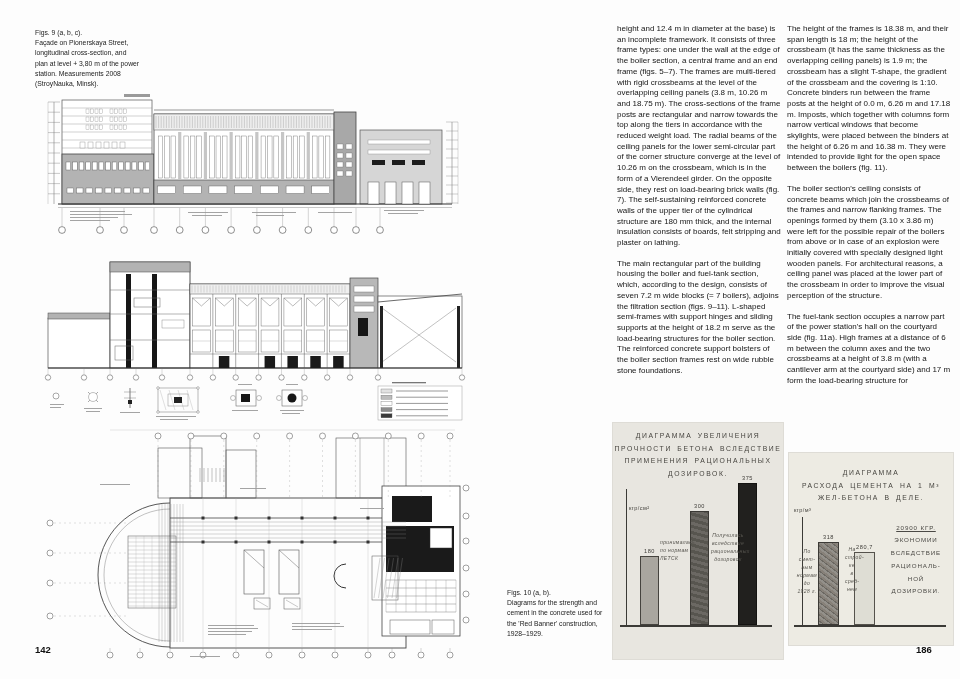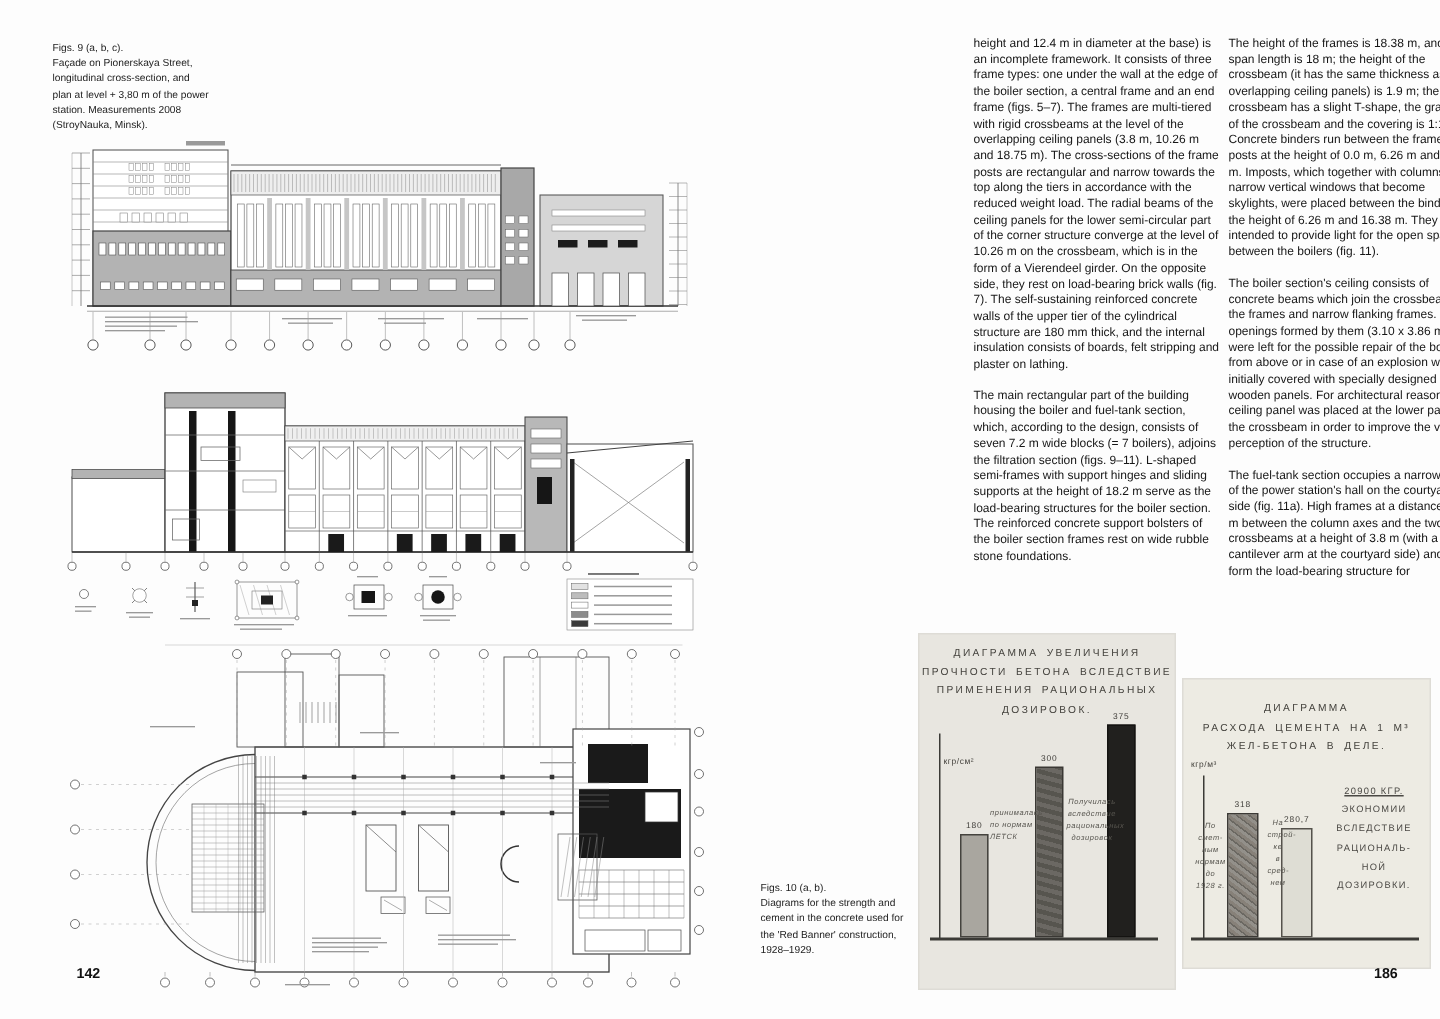--- a/index.html
+++ b/index.html
@@ -5,27 +5,27 @@
   html,body{margin:0;padding:0;}
   body{background:#ffffff;font-family:"Liberation Sans",sans-serif;}
   .spread{position:relative;width:960px;height:679px;background:#fdfdfd;overflow:hidden;}
 
   
   .caption{position:absolute;font-size:6.8px;line-height:1.5;color:#1c1c1c;white-space:pre-line;}
   .fig9-caption{left:35px;top:28px;width:140px;}
   .fig10-caption{left:507px;top:588px;width:100px;}
 
   
-  .col{position:absolute;top:24px;width:164px;font-size:8px;line-height:10.7px;color:#161616;margin-left:32px;}
+  .col{position:absolute;top:24px;width:164px;font-size:8px;line-height:10.7px;color:#161616;}
   .col1{left:617px;}
   .col2{left:787px;}
   .col p{margin:0 0 10px 0;}
 
   .pagenum{position:absolute;font-size:9.5px;font-weight:bold;color:#111;}
-  .pagenum-left{left:35px;top:644px;margin-left:16px;}
+  .pagenum-left{left:35px;top:644px;}
   .pagenum-right{left:916px;top:644px;}
 
   
   .drawing{position:absolute;}
   .fig9a{left:40px;top:92px;width:430px;height:150px;}
   .fig9b{left:40px;top:256px;width:430px;height:168px;}
   .fig9c{left:40px;top:428px;width:430px;height:238px;}
 
   
   .photo{position:absolute;border:1px solid #dedcd6;}

